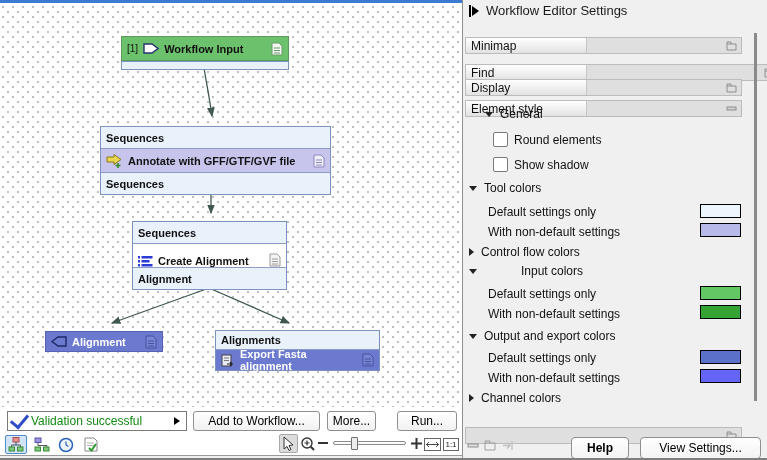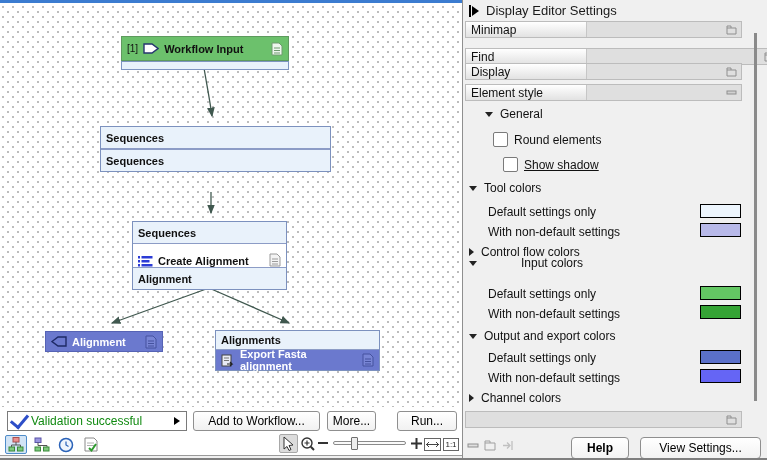--- a/index.html
+++ b/index.html
@@ -31,21 +31,21 @@
   .tri-right{width:0;height:0;border-top:5px solid transparent;border-bottom:5px solid transparent;
     border-left:7px solid #000;}
   .tool-ico{display:flex;align-items:center;justify-content:center;}
   .sel-ico{background:#d2e4f6;border:1px solid #4f8cc9;border-radius:2px;}
   .sel-gray{background:#dcdcdc;border:1px solid #a8a8a8;border-radius:2px;}
   .zoomtext{font-size:16px;font-weight:bold;color:#333;line-height:1;}
 
   
   #panel{left:462px;top:0;width:305px;height:460px;background:#f0f0f0;border-left:1px solid #8f8f8f;}
   .p-abs{position:absolute;box-sizing:border-box;}
-  .sect-row{display:flex;height:17px;border:1px solid #bcbcbc;background:#dfdfdf;}
+  .sect-row{display:flex;height:17px;border:1px solid #bcbcbc;background:#dfdfdf;margin-top:16px;}
   .sect-left{width:115px;background:linear-gradient(#ffffff,#e2e2e2);border-right:1px solid #c6c6c6;
     display:flex;align-items:center;padding-left:5px;font-size:12px;color:#111;}
   .sect-right{flex:1;display:flex;align-items:center;justify-content:flex-end;padding-right:4px;}
   .grp-h{display:flex;align-items:center;gap:7px;font-size:12px;color:#111;}
   .tri-d{width:0;height:0;border-left:4px solid transparent;border-right:4px solid transparent;
     border-top:5px solid #222;}
   .tri-r{width:0;height:0;border-top:4px solid transparent;border-bottom:4px solid transparent;
     border-left:5px solid #222;}
   .cb-row{display:flex;align-items:center;gap:6px;font-size:12px;color:#111;}
   .cb-box{width:13px;height:13px;background:#fff;border:1px solid #7a7a7a;border-radius:2px;flex:none;}
@@ -95,20 +95,35 @@
             <path d="M3,6 h6 M3,8.5 h6 M3,11 h6" stroke="#6f9a6f"></path>
           </svg>
       </span>
     </div>
     <div class="abs" style="left:121px;top:58px;width:168px;height:9px;background:#e9f2fb;border:1px solid #7e94c0;"></div>
 
     <div class="abs node" style="left:100px;top:123px;width:231px;">
       <div class="node-row hdr-row" style="height:22px;">
         <span>Sequences</span>
       </div>
+      <div class="node-row bold" style="height:23px;background:#c8c5ed;">
+        <span style="display:flex;">
+          <svg width="17" height="14">
+              <path d="M1,3 h7 v-2.5 l7,5 -7,5 v-2.5 h-7 z" fill="#e8d44d" stroke="#8a7a1a" stroke-width="1"></path>
+          <path d="M12,9 v5 M9.5,11.5 h5" stroke="#2e8b2e" stroke-width="1.6"></path>
+            </svg>
+        </span>
+        <span>Annotate with GFF/GTF/GVF file</span>
+        <span class="doc-ico">
+          <svg width="12" height="14">
+              <path d="M1,1 h7 l3,3 v9 h-10 z" fill="#efeffa" stroke="#8c86bd"></path>
+              <path d="M3,6 h6 M3,8.5 h6 M3,11 h6" stroke="#8c86bd"></path>
+            </svg>
+        </span>
+      </div>
       <div class="node-row ftr-row" style="height:22px;">
         <span>Sequences</span>
       </div>
     </div>
 
     <div class="abs node" style="left:132px;top:218px;width:155px;">
       <div class="node-row hdr-row" style="height:22px;">
         <span>Sequences</span>
       </div>
       <div class="node-row bold" style="height:23px;background:#fff;align-items:flex-end;">
@@ -247,21 +262,21 @@
 
   <div id="bottom-strip" class="abs"></div>
 
   <div id="panel" class="abs">
 
     <div class="p-abs" style="left:6px;top:3px;display:flex;align-items:center;gap:7px;">
       <span style="display:flex;align-items:center;">
         <span style="width:2px;height:12px;background:#000;margin-right:1px;"></span>
         <span class="tri-right" style="border-top-width:5px;border-bottom-width:5px;border-left-width:7px;"></span>
       </span>
-      <span style="font-size:13px;color:#1a1a1a;">Display Editor Settings</span>
+      <span style="font-size:13px;color:#1a1a1a;">Workflow Editor Settings</span>
     </div>
 
     <div class="p-abs sect-row" style="left:2px;top:21px;width:277px;">
       <div class="sect-left">Minimap</div>
       <div class="sect-right">
           <span class="mini-ico">
         <svg width="11" height="10">
               <path d="M1,3 h9 v6 h-9 z M1,3 v-2 h4 v2" fill="none" stroke="#8f8f8f"></path>
             </svg>
           </span>
@@ -299,40 +314,40 @@
     </div>
 
     <div class="p-abs grp-h" style="left:22px;top:107px;">
       <span class="tri-d"></span>
       <span>General</span>
     </div>
     <div class="p-abs cb-row" style="left:30px;top:132px;">
       <span class="cb-box"></span>
       <span>Round elements</span>
     </div>
-    <div class="p-abs cb-row" style="left:40px;top:157px;text-decoration:underline;">
+    <div class="p-abs cb-row" style="left:30px;top:157px;">
       <span class="cb-box"></span>
       <span>Show shadow</span>
     </div>
 
     <div class="p-abs grp-h" style="left:6px;top:181px;">
       <span class="tri-d"></span>
       <span>Tool colors</span>
     </div>
     <div class="p-abs clr-label" style="left:25px;top:205px;">Default settings only</div>
     <div class="p-abs swatch" style="left: 237px; top: 204px; background-color: rgb(237, 245, 253);"></div>
     <div class="p-abs clr-label" style="left:25px;top:225px;">With non-default settings</div>
     <div class="p-abs swatch" style="left: 237px; top: 223px; background-color: rgb(184, 185, 233);"></div>
 
     <div class="p-abs grp-h" style="left:6px;top:245px;">
       <span class="tri-r"></span>
       <span>Control flow colors</span>
     </div>
 
-    <div class="p-abs grp-h" style="left:6px;top:256px;gap:44px;">
+    <div class="p-abs grp-h" style="left:6px;top:264px;gap:44px;">
       <span class="tri-d"></span>
       <span>Input colors</span>
     </div>
     <div class="p-abs clr-label" style="left:25px;top:287px;">Default settings only</div>
     <div class="p-abs swatch" style="left: 237px; top: 286px; background-color: rgb(99, 199, 99);"></div>
     <div class="p-abs clr-label" style="left:25px;top:307px;">With non-default settings</div>
     <div class="p-abs swatch" style="left: 237px; top: 305px; background-color: rgb(53, 164, 53);"></div>
 
     <div class="p-abs grp-h" style="left:6px;top:329px;">
       <span class="tri-d"></span>

